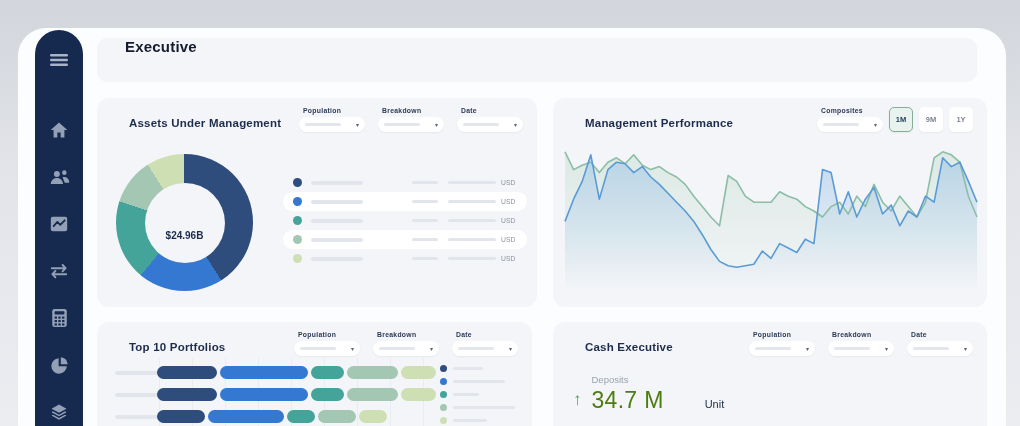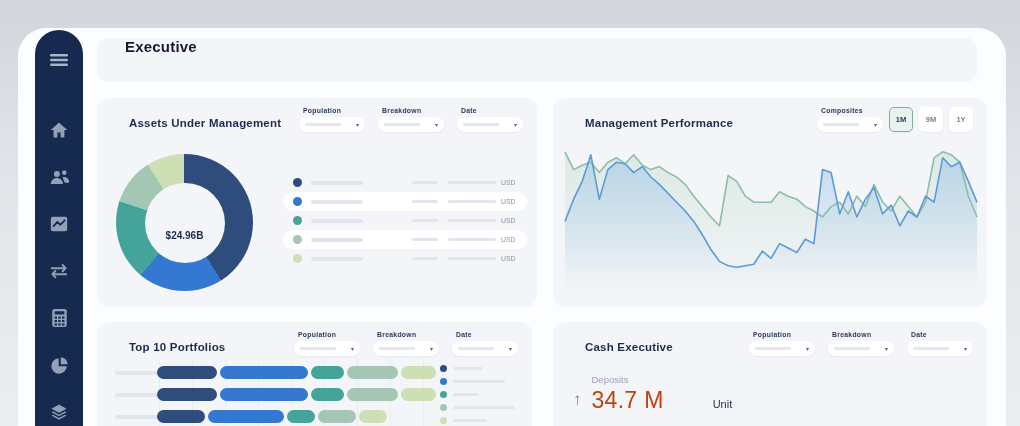--- a/index.html
+++ b/index.html
@@ -77,22 +77,22 @@
   .pf-legend { position:absolute; right:12px; top:40px; width:80px; }
   .pf-litem { display:flex; align-items:center; height:13px; }
   .pf-ldot { width:7px; height:7px; border-radius:50%; flex:none; }
   .pf-lbar { height:3px; background:#e2e6ec; border-radius:2px; margin-left:6px; }
 
   
   .cash-metric { position:absolute; left:20px; top:52px; display:flex; }
   .cash-arrow { font-size:17px; font-weight:bold; color:#4aa54e; margin:16px 10px 0 0; }
   .cash-label { font-size:9.5px; color:#9aa3b0; margin-bottom:2px; }
   .cash-value-row { display:flex; align-items:baseline; }
-  .cash-value { font-size:23px; color:#c2410c; letter-spacing:.3px; }
-  .cash-unit { font-size:11px; color:#27334e; margin-left:13px;padding-left:36px; }
+  .cash-value { font-size:23px; color:#4d7c0f; letter-spacing:.3px; }
+  .cash-unit { font-size:11px; color:#27334e; margin-left:5px;padding-left:36px; }
 </style>
 </head>
 <body>
 
 <div class="stage">
   <div class="panel"></div>
 
   <nav class="sidebar">
     <div class="sb-btn sb-menu">
       <svg width="20" height="14" viewBox="0 0 20 14">

